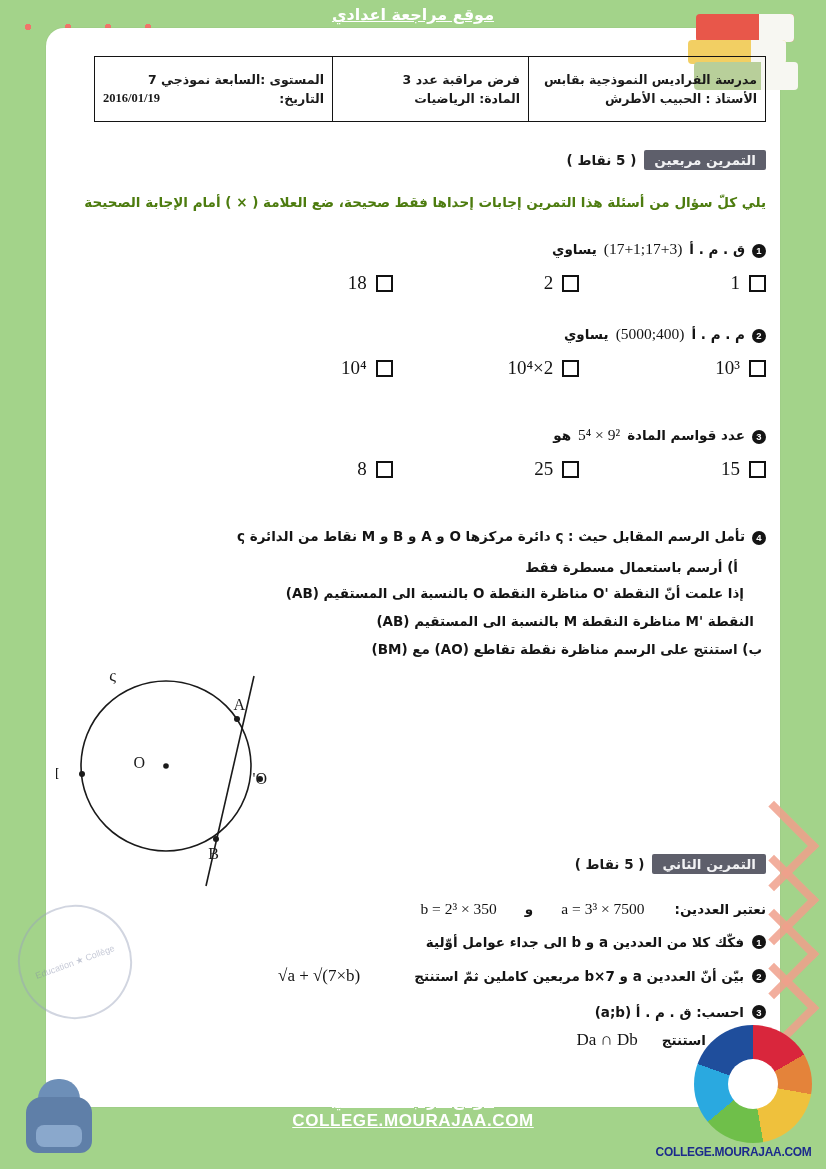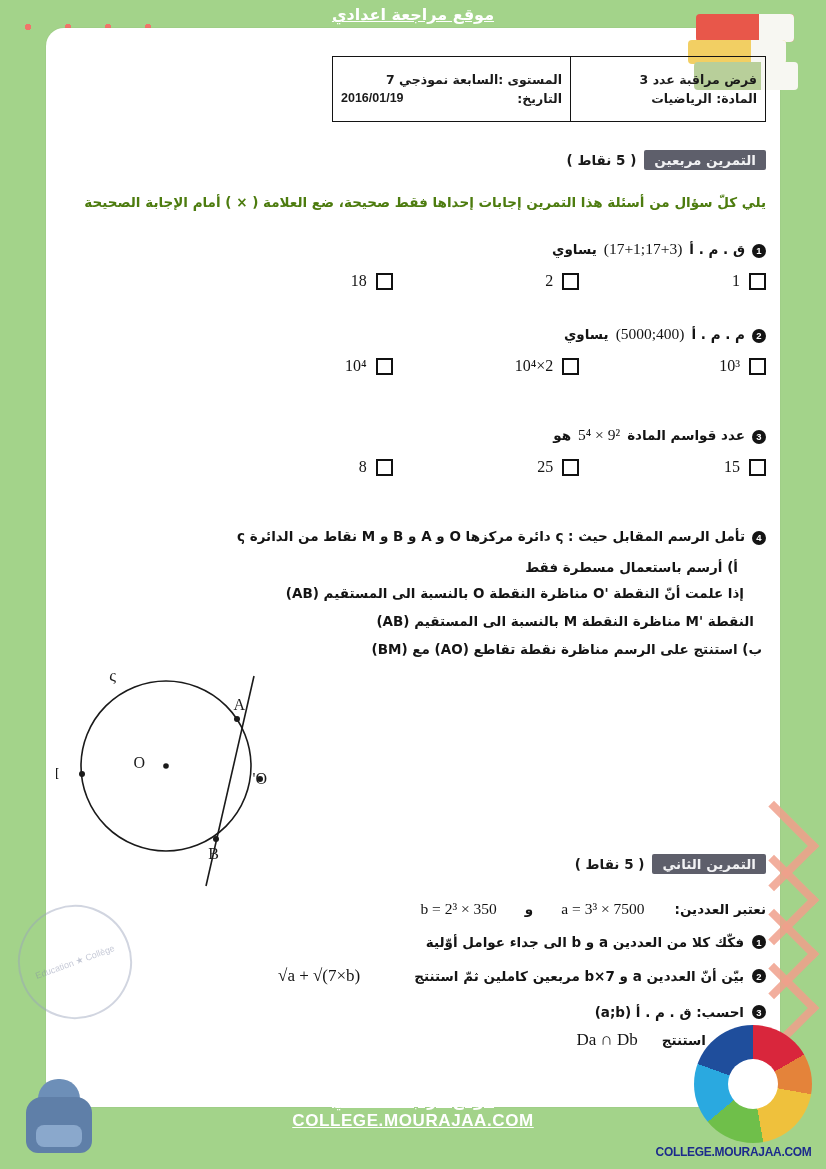--- a/index.html
+++ b/index.html
@@ -107,21 +107,21 @@
     border:1.6px solid #141414;
     display:flex;flex-direction:column;justify-content:center;
     padding:2px 8px;box-sizing:border-box;
   }
   .hdr-cell + .hdr-cell{border-right:none;}
   .hc1{flex:0 0 238px;}
   .hc2{flex:0 0 196px;}
   .hc3{flex:0 0 238px;}
   .hdr-line{font-size:12.5px;color:#1a1a1a;font-weight:bold;line-height:1.55;white-space:nowrap;}
   .hdr-line.two{display:flex;justify-content:space-between;gap:10px;}
-  .ltr{direction:ltr;unicode-bidi:isolate;font-family:Liberation Sans, sans-serif;}
+  .ltr{direction:ltr;unicode-bidi:isolate;font-family:Liberation Serif, serif;}
 
   
   .ex-head{position:absolute;right:14px;display:flex;align-items:center;gap:8px;direction:rtl;}
   .ex-tag{
     background:#5e5f6b;color:#f2f2f4;font-size:13.5px;font-weight:bold;
     padding:2px 10px;border-radius:2px;letter-spacing:.2px;
   }
   .ex-pts{font-size:13.5px;color:#1a1a1a;font-weight:bold;}
 
   .instr{position:absolute;right:14px;font-size:13.5px;font-weight:bold;color:#4d7c0f;white-space:nowrap;}
@@ -131,21 +131,21 @@
   .num{
     display:inline-flex;align-items:center;justify-content:center;
     width:14px;height:14px;border-radius:50%;background:#141414;color:#fff;
     font-size:9.5px;font-weight:bold;flex:0 0 auto;font-family:"Liberation Sans",sans-serif;
   }
   .math{font-family:"Liberation Serif",serif;font-size:15.5px;font-style:normal;direction:ltr;unicode-bidi:isolate;font-weight:normal;}
 
   .opts{display:flex;direction:rtl;margin-top:14px;width:560px;}
   .opt{flex:1;display:flex;align-items:center;gap:9px;font-size:15px;color:#141414;}
   .box{width:13px;height:13px;border:2px solid #111;flex:0 0 auto;display:inline-block;}
-  .opt .val{font-family:"Liberation Serif",serif;font-size:16px;}
+  .opt .val{font-family:"Liberation Serif",serif;font-size:19px;}
 
   
   .fig{position:absolute;left:10px;top:620px;width:250px;height:250px;}
   .fig text{font-family:"Liberation Serif",serif;}
 
   
   .ex2line{position:absolute;right:14px;direction:rtl;font-size:13.5px;font-weight:bold;color:#141414;}
   .row{display:flex;align-items:center;gap:8px;}
 </style>
 </head>
@@ -198,20 +198,24 @@
 
   <div class="banner" id="banner-bottom">
     <div class="l1">موقع مراجعة اعدادي</div>
     <div class="l2">COLLEGE.MOURAJAA.COM</div>
   </div>
   <div class="wm-bottom-right">COLLEGE.MOURAJAA.COM</div>
 
   <div class="doc">
 
     <div class="hdr">
+      <div class="hdr-cell hc1">
+        <div class="hdr-line">مدرسة الفراديس النموذجية بقابس</div>
+        <div class="hdr-line">الأستاذ : الحبيب الأطرش</div>
+      </div>
       <div class="hdr-cell hc2">
         <div class="hdr-line">فرض مراقبة عدد 3</div>
         <div class="hdr-line">المادة: الرياضيات</div>
       </div>
       <div class="hdr-cell hc3">
         <div class="hdr-line">المستوى :السابعة نموذجي 7</div>
         <div class="hdr-line two">
           <span>التاريخ:</span>
           <span class="ltr">2016/01/19</span>
         </div>

